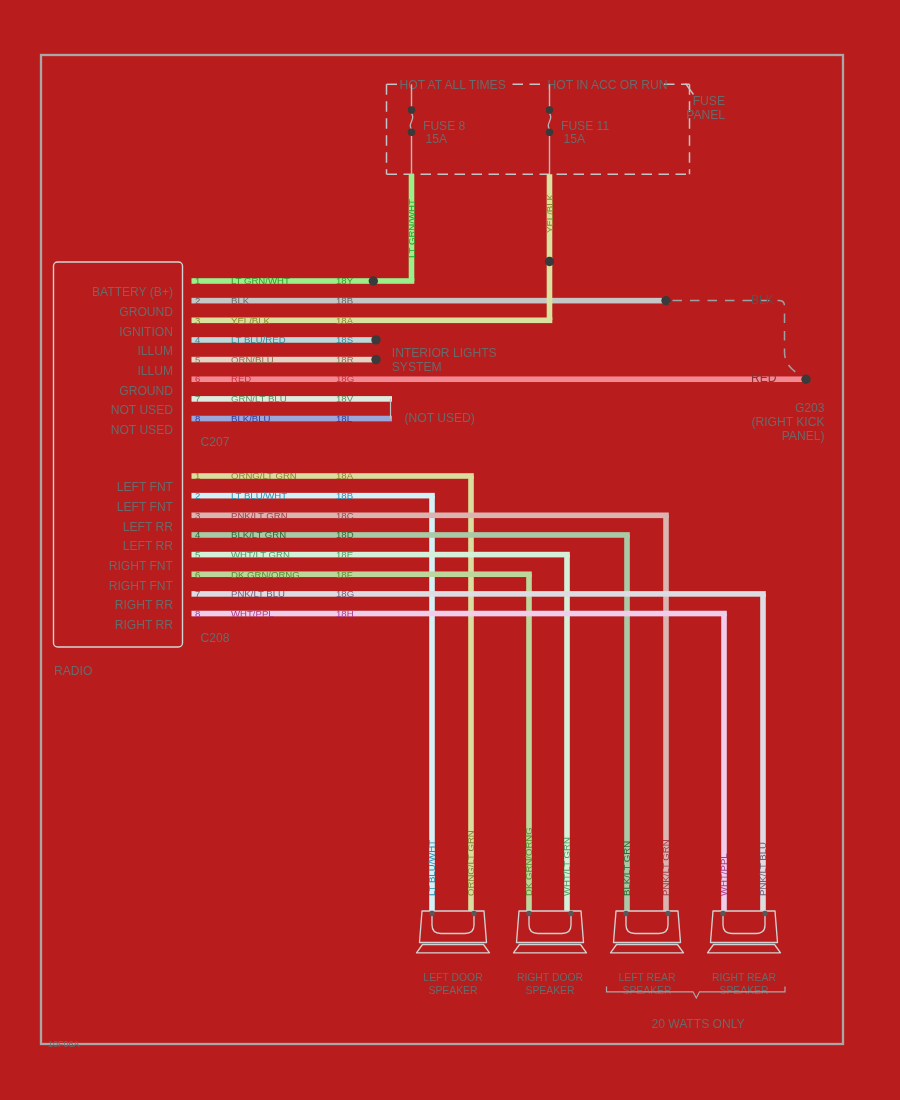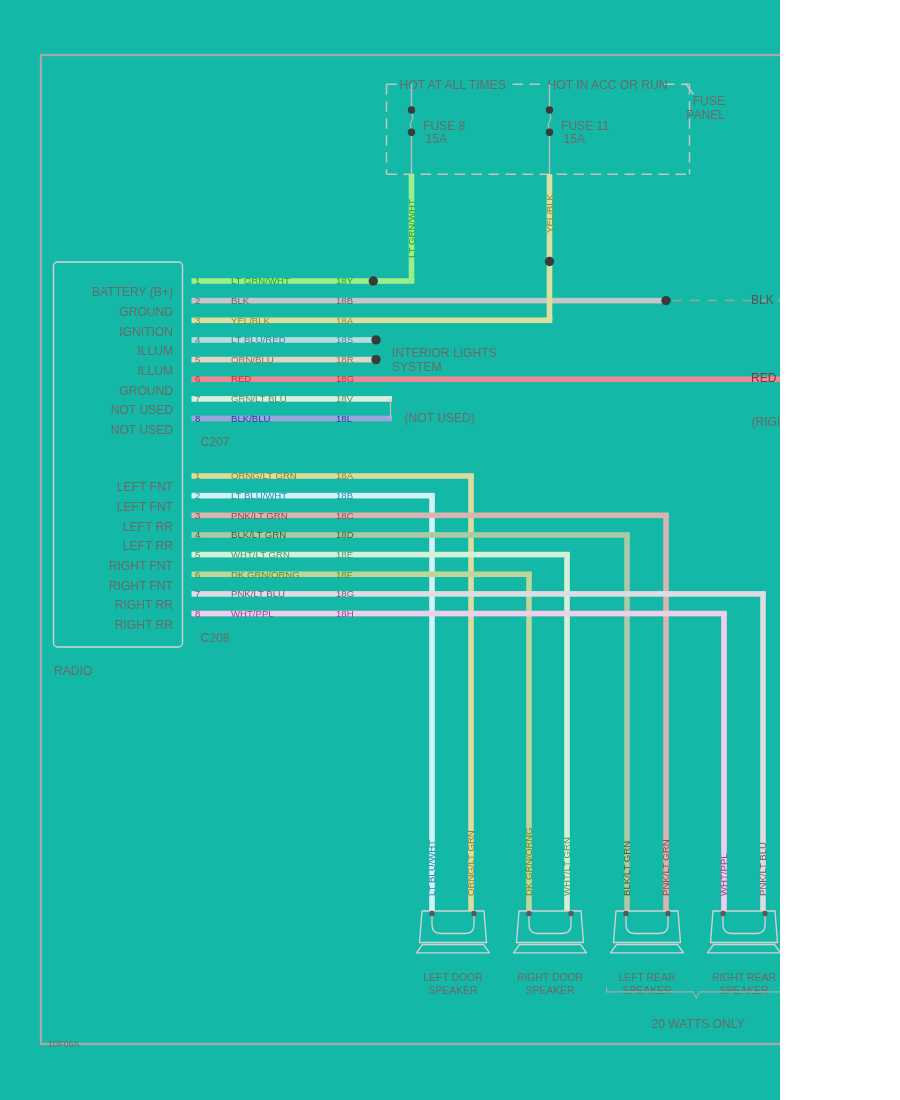--- a/index.html
+++ b/index.html
@@ -1,17 +1,17 @@
 <!DOCTYPE html>
 <html><head>
 <meta charset="utf-8">
 <style>
   html,body{margin:0;padding:0;background:#ffffff;}
   body{width:900px;height:1100px;}
-  #stage{position:relative;width:780px;height:1100px;overflow:hidden;background:#14b8a6;}
+  #stage{position:relative;width:900px;height:1100px;overflow:hidden;background:#b91c1c;}
   svg{display:block;font-family:"Liberation Sans",sans-serif;}
   text{font-family:"Liberation Sans",sans-serif;}
 </style>
 </head>
 <body>
 
 <div id="stage">
 <svg width="900" height="1100" viewBox="0 0 900 1100">
 <rect x="41" y="55" width="802" height="989" fill="none" stroke="#a8a8a8" stroke-width="2.3"></rect>
 <g fill="none" stroke="#c4c4c4" stroke-width="1.5" stroke-dasharray="10.5 6.5">

